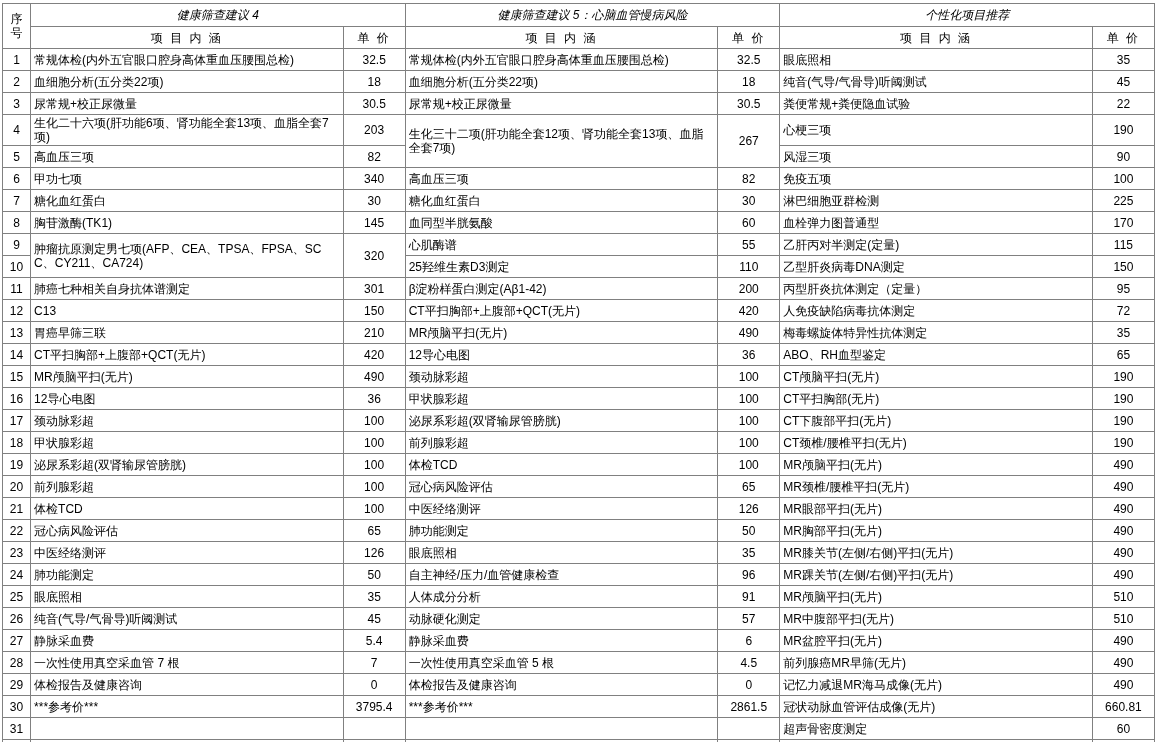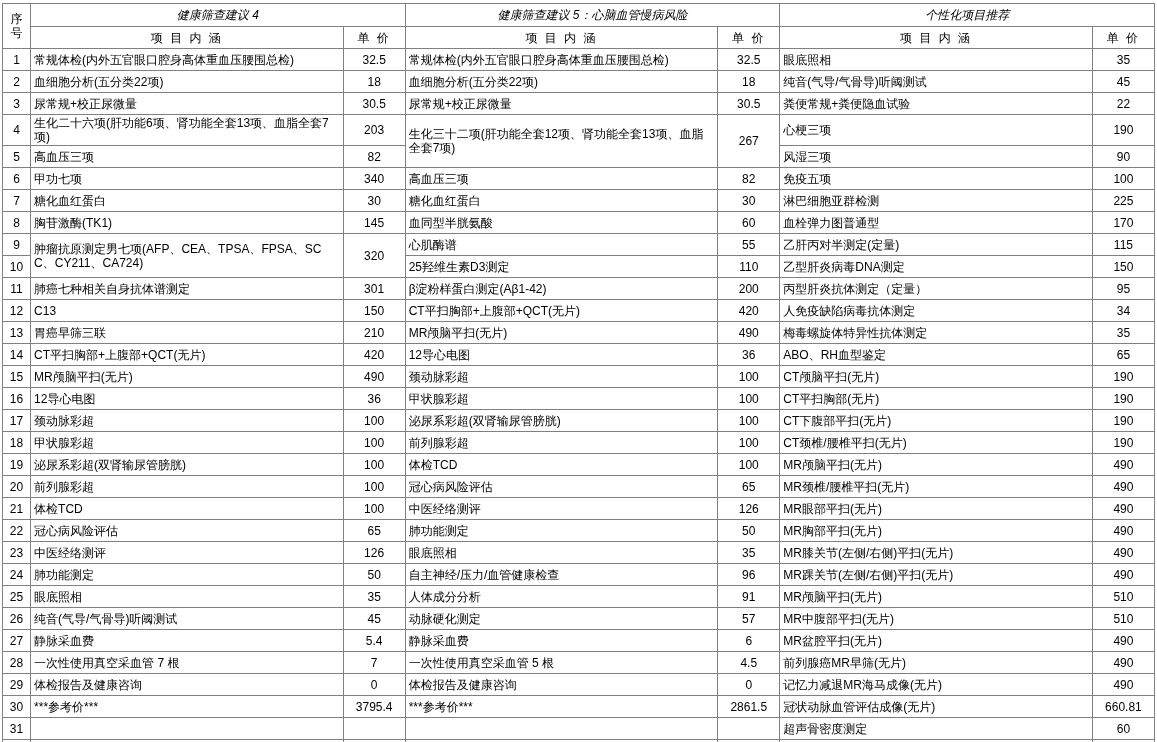--- a/index.html
+++ b/index.html
@@ -183,21 +183,21 @@
           <td class="c-item3">丙型肝炎抗体测定（定量）</td>
           <td class="c-price center">95</td>
         </tr>
         <tr class="row">
           <td class="c-seq center">12</td>
           <td class="c-item">C13</td>
           <td class="c-price center">150</td>
           <td class="c-item">CT平扫胸部+上腹部+QCT(无片)</td>
           <td class="c-price center">420</td>
           <td class="c-item3">人免疫缺陷病毒抗体测定</td>
-          <td class="c-price center">34</td>
+          <td class="c-price center">72</td>
         </tr>
         <tr class="row">
           <td class="c-seq center">13</td>
           <td class="c-item">胃癌早筛三联</td>
           <td class="c-price center">210</td>
           <td class="c-item">MR颅脑平扫(无片)</td>
           <td class="c-price center">490</td>
           <td class="c-item3">梅毒螺旋体特异性抗体测定</td>
           <td class="c-price center">35</td>
         </tr>

